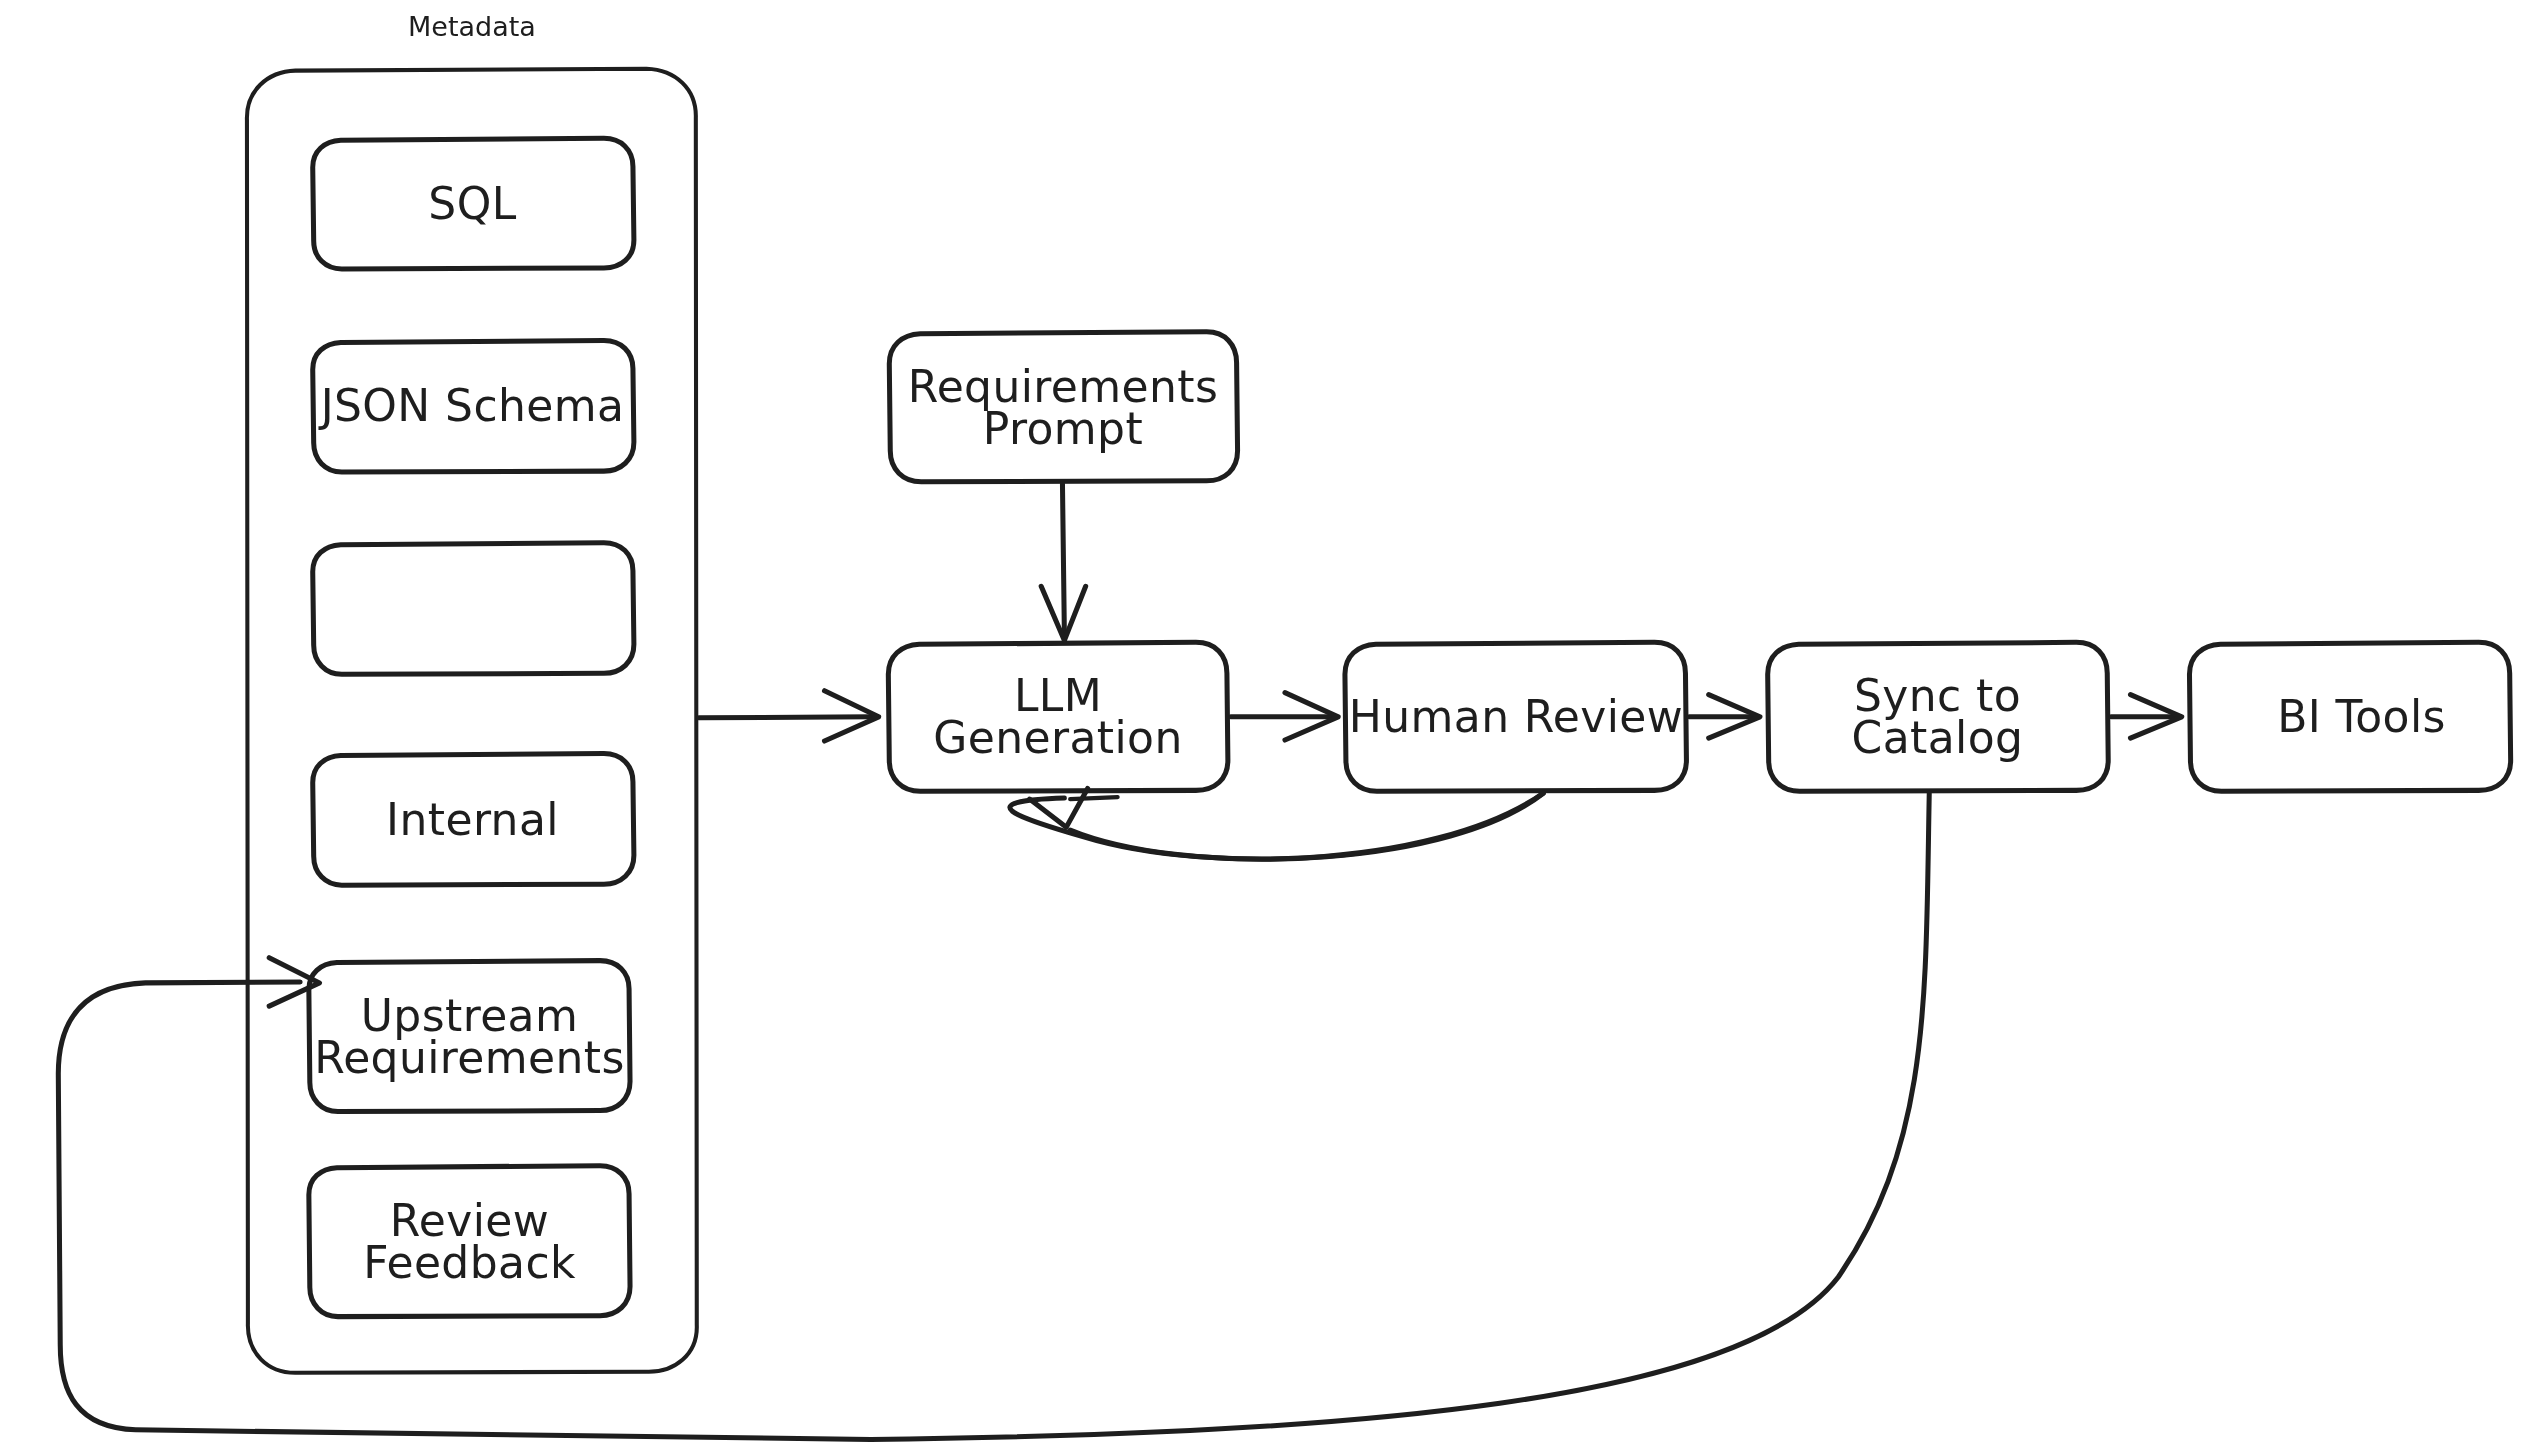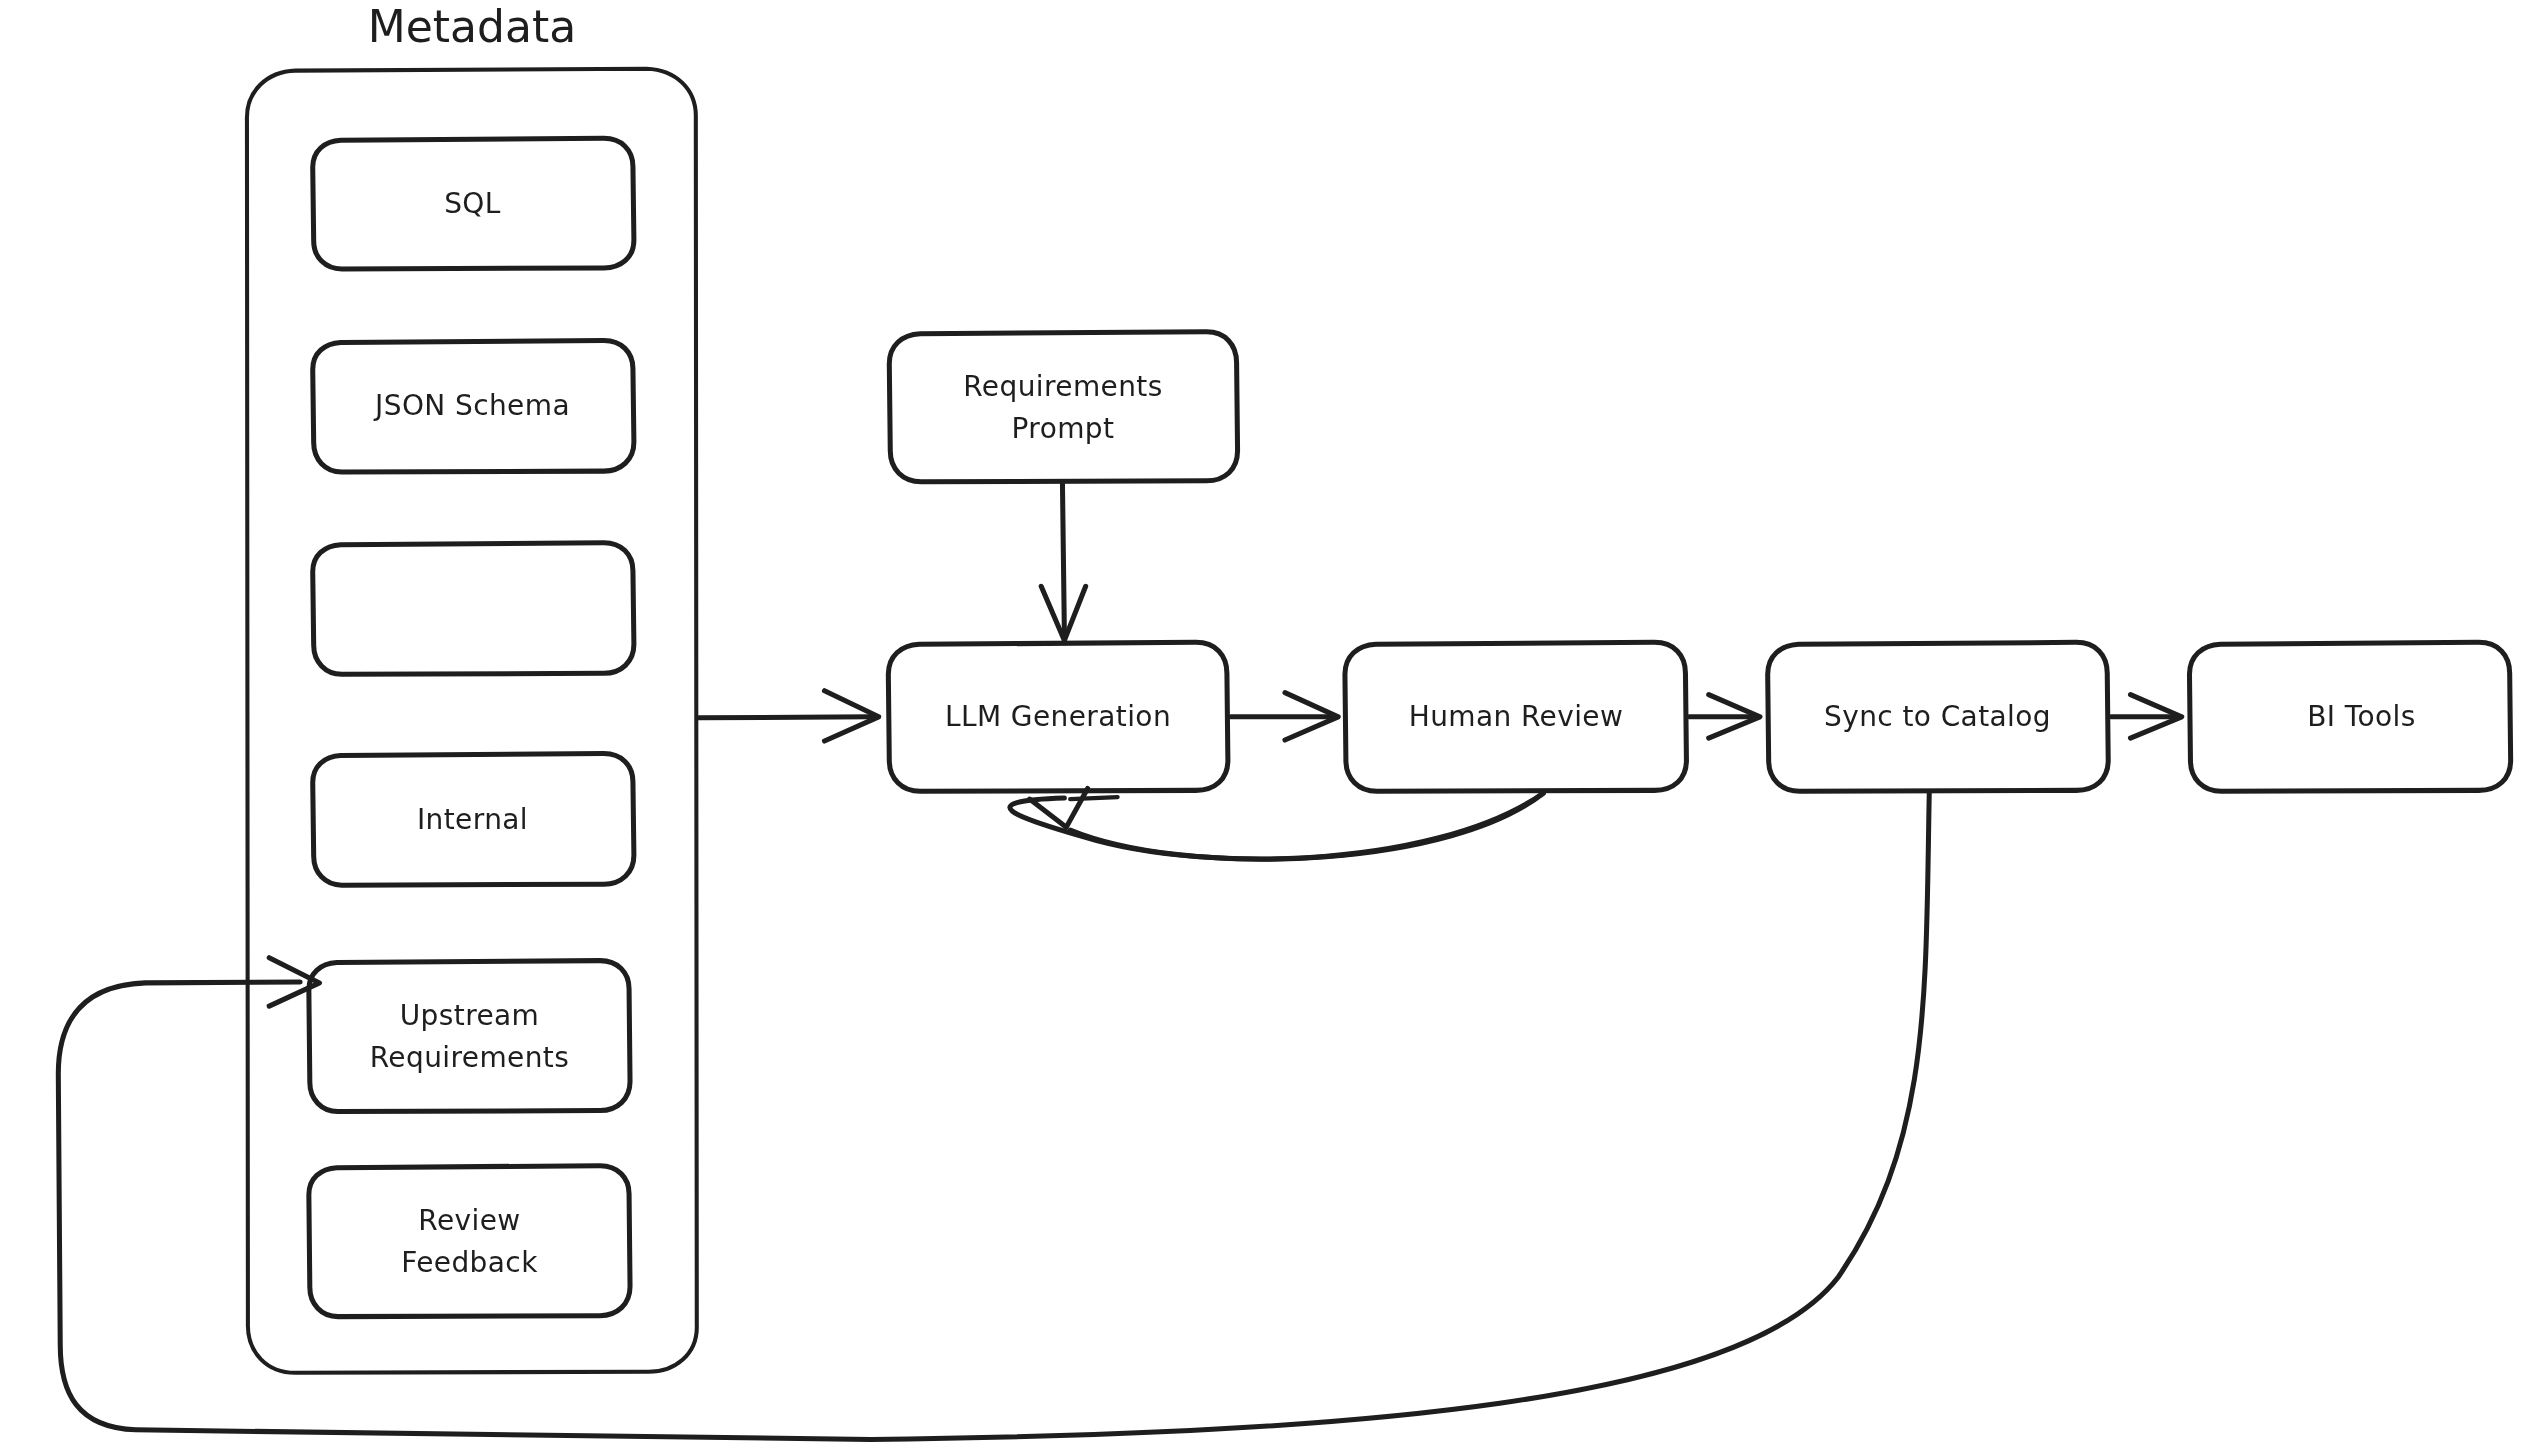--- a/index.html
+++ b/index.html
@@ -5,26 +5,26 @@
   html,body{margin:0;padding:0;background:#ffffff;}
   body{width:2538px;height:1454px;overflow:hidden;font-family:"DejaVu Sans",sans-serif;}
   #stage{position:relative;width:2538px;height:1454px;background:#ffffff;}
   svg#canvas{position:absolute;left:0;top:0;width:2538px;height:1454px;}
   .group-shape{fill:none;stroke:#1e1e1e;stroke-width:4.2;}
   .node-shape{fill:#ffffff;stroke:#1e1e1e;stroke-width:5.2;stroke-linecap:round;stroke-linejoin:round;}
   .edge{fill:none;stroke:#1e1e1e;stroke-width:5.2;stroke-linecap:round;stroke-linejoin:round;}
   .edge-thin{fill:none;stroke:#1e1e1e;stroke-width:4.4;stroke-linecap:round;stroke-linejoin:round;}
   .head{fill:none;stroke:#1e1e1e;stroke-width:5.2;stroke-linecap:round;stroke-linejoin:round;}
   .lbl{position:absolute;color:#1e1e1e;text-align:center;
-       font-family:"DejaVu Sans",sans-serif;font-size:28px;line-height:42px;
+       font-family:"DejaVu Sans",sans-serif;font-size:44px;line-height:42px;
        letter-spacing:0.4px;white-space:pre-line;
        display:flex;align-items:center;justify-content:center;
        pointer-events:none;}
   .grouptitle{position:absolute;color:#1e1e1e;text-align:center;
-       font-family:"DejaVu Sans",sans-serif;font-size:44px;line-height:43px;}
+       font-family:"DejaVu Sans",sans-serif;font-size:27px;line-height:43px;}
 </style>
 </head>
 <body>
 
 <div id="stage">
 
   <svg id="canvas" viewBox="0 0 2623 1503">
 
     <g>
       <path class="group-shape" d="

